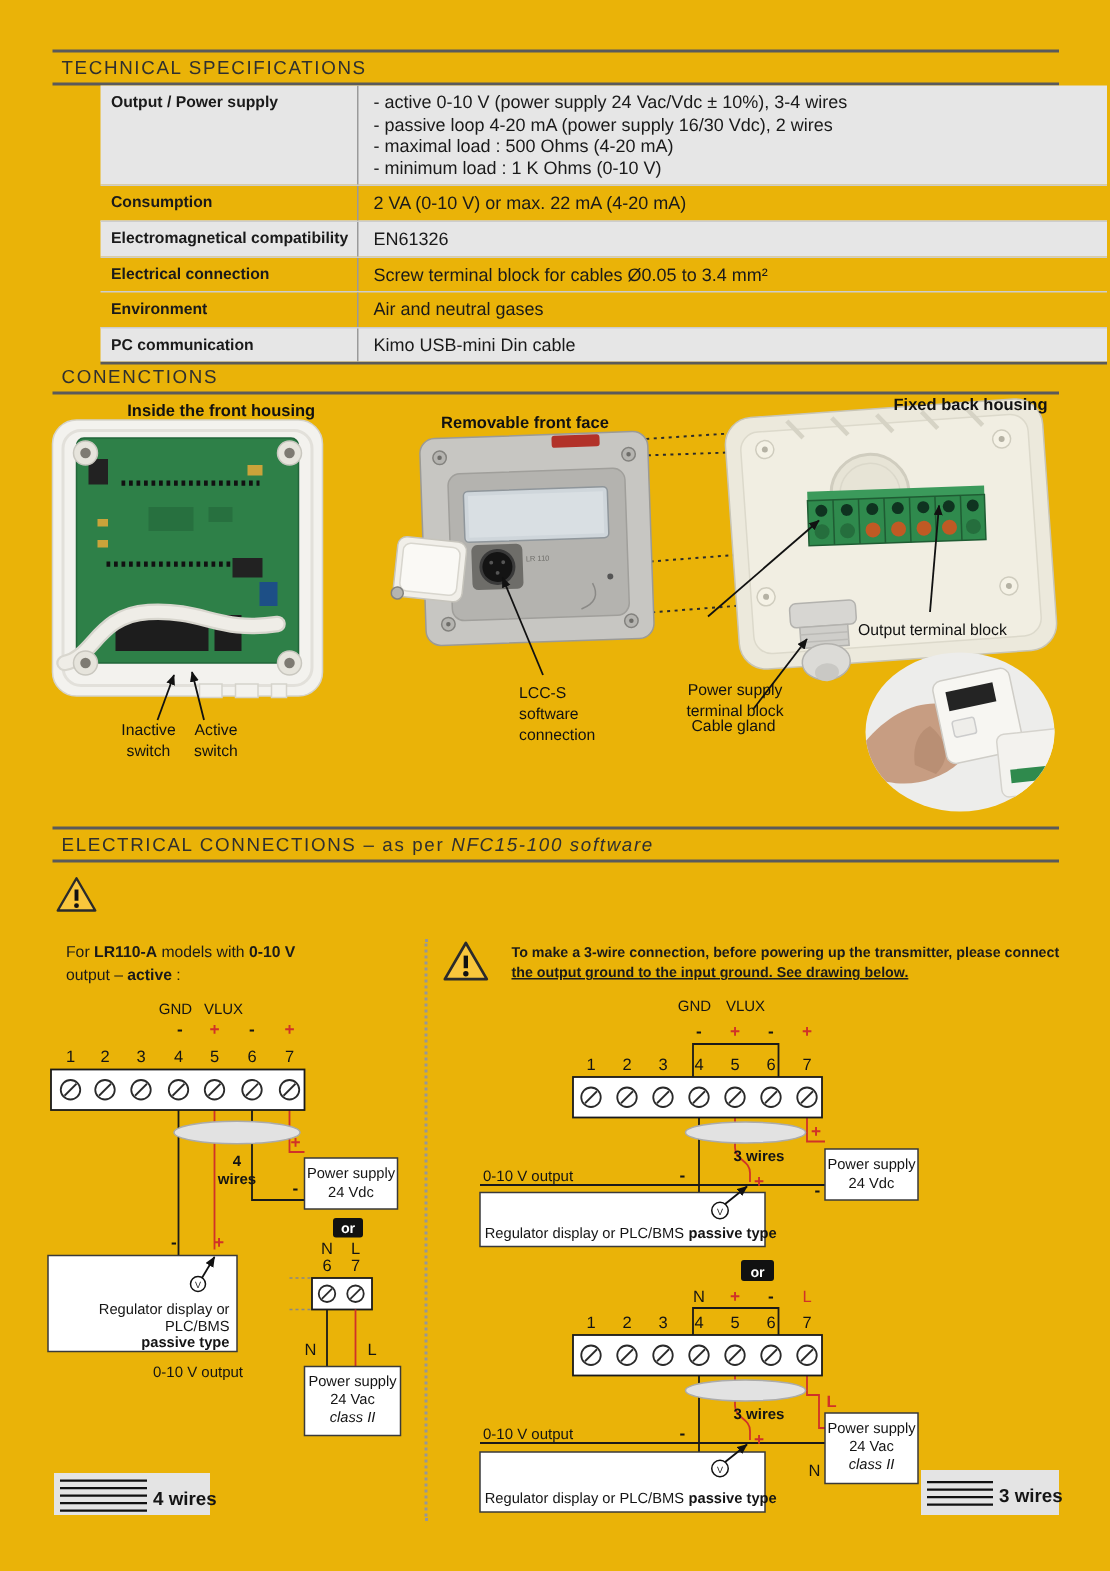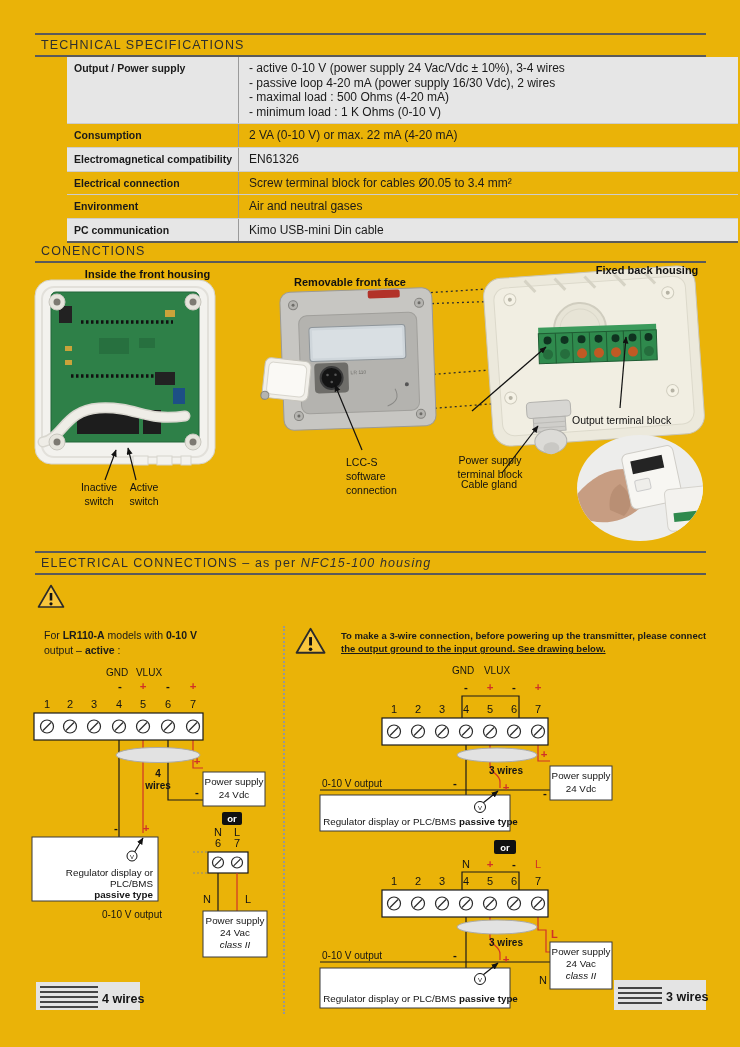--- a/index.html
+++ b/index.html
@@ -290,21 +290,21 @@
   <div class="ptitle" style="left:284px;top:276px;width:132px;">Removable front face</div>
   <div class="ptitle" style="left:588px;top:264px;width:118px;">Fixed back housing</div>
   <div class="plabel ctr" style="left:74px;top:480px;width:50px;">Inactive switch</div>
   <div class="plabel ctr" style="left:122px;top:480px;width:44px;">Active switch</div>
   <div class="plabel" style="left:346px;top:455px;width:64px;">LCC-S software connection</div>
   <div class="plabel ctr" style="left:452px;top:413px;width:76px;margin-top:40px;">Power supply terminal block</div>
   <div class="plabel" style="left:572px;top:413px;width:112px;">Output terminal block</div>
   <div class="plabel" style="left:461px;top:477px;width:62px;">Cable gland</div>
 
   <div class="sec-head" style="top:551px;">
-    <span>ELECTRICAL CONNECTIONS – as per </span><span class="it">NFC15-100 housing</span>
+    <span>ELECTRICAL CONNECTIONS – as per </span><span class="it">NFC15-100 software</span>
   </div>
 
   <svg width="30" height="28" style="left:38px;top:584px;">
       <use href="#tri"></use>
     </svg>
 
   <div id="col-divider"></div>
 
   <div id="left-intro">
     <span>For </span><span class="b">LR110-A</span><span> models with </span><span class="b">0-10 V</span><br>

